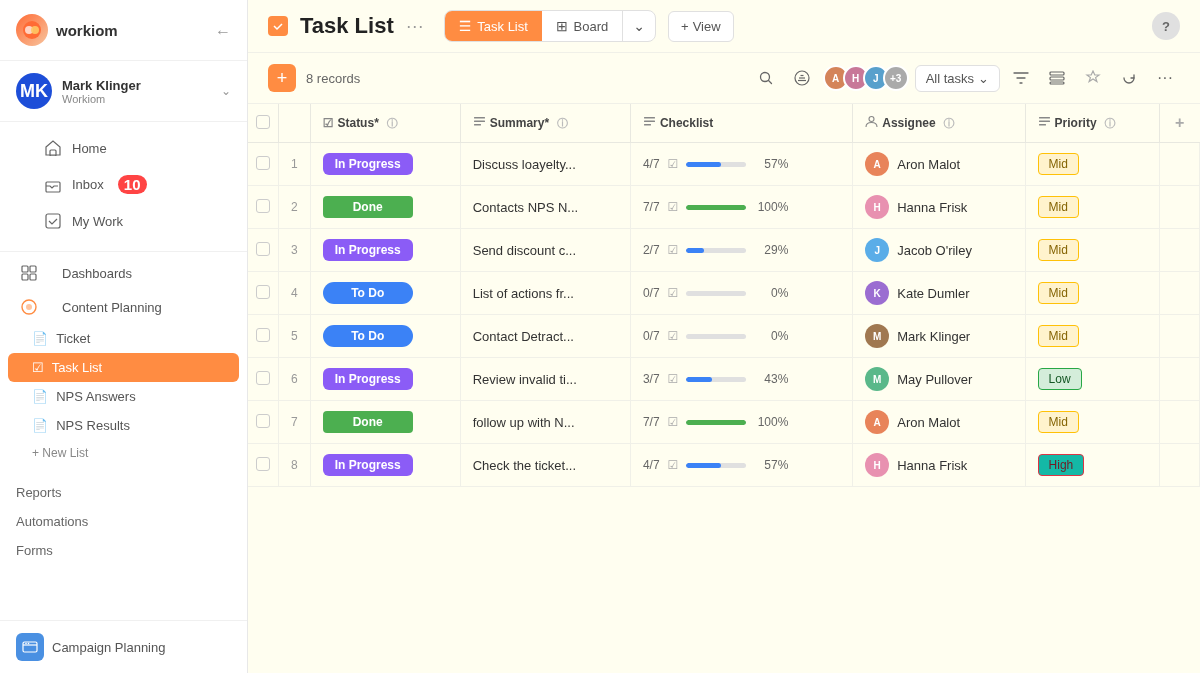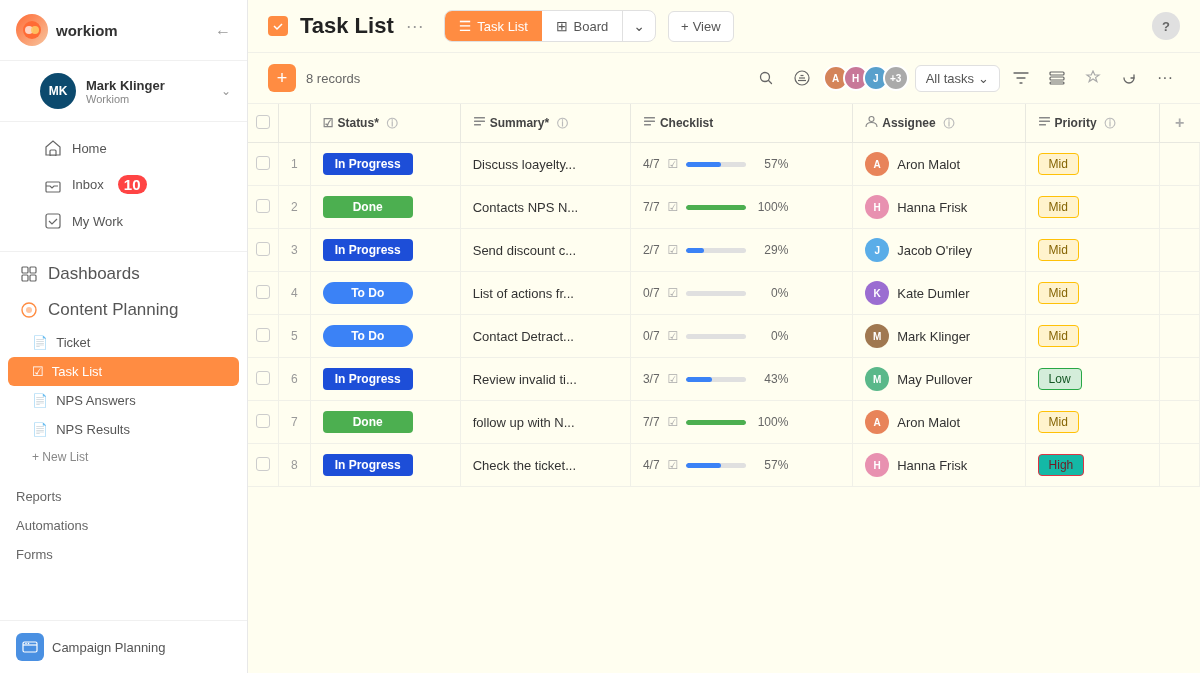--- a/index.html
+++ b/index.html
@@ -18,21 +18,21 @@
     .user-name { font-size: 13px; font-weight: 600; color: #333; }
     .user-org { font-size: 11px; color: #888; }
     .user-chevron { color: #999; font-size: 12px; cursor: pointer; }
 
     .nav-section { padding: 8px 0; margin-left: 28px; }
     .nav-item { display: flex; align-items: center; gap: 10px; padding: 9px 16px; cursor: pointer; color: #555; font-size: 13px; border-radius: 0; transition: background 0.15s; }
     .nav-icon { width: 18px; height: 18px; display: flex; align-items: center; justify-content: center; font-size: 16px; flex-shrink: 0; }
     .badge { background: #ff4444; color: white; font-size: 15px; font-weight: 700; border-radius: 10px; padding: 1px 6px; margin-left: 4px; }
 
     .nav-section-divider { height: 1px; background: #f0f0f0; margin: 4px 0; }
-    .sidebar-group-item { display: flex; align-items: center; gap: 10px; padding: 8px 16px 8px 20px; cursor: pointer; color: #555; font-size: 17px; }
+    .sidebar-group-item { display: flex; align-items: center; gap: 24px; padding: 8px 16px 8px 20px; cursor: pointer; color: #555; font-size: 13px; }
     .sidebar-sub-item { display: flex; align-items: center; gap: 8px; padding: 7px 16px 7px 32px; cursor: pointer; color: #555; font-size: 13px; }
     .sidebar-sub-item.active { background: #ff8c42; color: white; margin: 0 8px; border-radius: 6px; padding-left: 24px; }
 
     .new-list { padding: 6px 16px 6px 32px; font-size: 12px; color: #888; cursor: pointer; }
 
     .sidebar-footer { padding: 8px 16px; margin-top: 4px; }
     .sidebar-footer-item { padding: 7px 0; font-size: 13px; color: #666; cursor: pointer; }
 
     .sidebar-bottom { padding: 12px 16px; border-top: 1px solid #f0f0f0; margin-top: auto; display: flex; align-items: center; gap: 8px; cursor: pointer; }
     .sidebar-bottom-icon { width: 28px; height: 28px; background: #4a90e2; border-radius: 6px; display: flex; align-items: center; justify-content: center; color: white; font-size: 12px; }
@@ -72,21 +72,21 @@
     thead th { background: #fffef0; border-bottom: 1px solid #e8e8e0; border-right: 1px solid #e8e8e0; padding: 10px 12px; text-align: left; font-weight: 600; color: #444; font-size: 12px; position: sticky; top: 0; z-index: 1; white-space: nowrap; }
     thead th:first-child { width: 30px; padding: 10px 8px; }
     thead th:nth-child(2) { width: 30px; color: #888; font-size: 12px; }
     thead th.add-col { width: 40px; text-align: center; border-right: none; }
     tbody tr { border-bottom: 1px solid #f0f0e8; }
     tbody td { padding: 9px 12px; border-right: 1px solid #f0f0e8; color: #333; vertical-align: middle; }
     tbody td:first-child { width: 30px; padding: 9px 8px; text-align: center; }
     tbody td:nth-child(2) { width: 30px; text-align: center; color: #999; font-size: 12px; }
 
     .status-badge { display: inline-flex; align-items: center; justify-content: center; padding: 4px 12px; border-radius: 4px; font-size: 12px; font-weight: 600; color: white; white-space: nowrap; min-width: 90px; text-align: center; }
-    .status-in-progress { background: #1d4ed8; }
+    .status-in-progress { background: #8b5cf6; border-radius: 6px; }
     .status-done { background: #4CAF50; }
     .status-todo { background: #3b82f6; border-radius: 11px; }
 
     .checklist-cell { display: flex; align-items: center; gap: 8px; }
     .checklist-text { color: #666; white-space: nowrap; font-size: 12px; }
     .progress-bar-wrap { width: 60px; height: 5px; background: #e0e0e0; border-radius: 3px; overflow: hidden; }
     .progress-bar-fill { height: 100%; background: #3b82f6; border-radius: 3px; }
     .progress-pct { font-size: 12px; color: #666; width: 34px; text-align: right; }
 
     .assignee-cell { display: flex; align-items: center; gap: 8px; }
@@ -124,21 +124,21 @@
           <circle cx="10" cy="10" r="9" fill="#ff6b35"></circle>
           <circle cx="7" cy="10" r="4" fill="rgba(255,255,255,0.7)"></circle>
           <circle cx="13" cy="10" r="4" fill="rgba(255,200,100,0.9)"></circle>
         </svg>
     </div>
     <span class="logo-text">workiom</span>
     <span class="sidebar-collapse">←</span>
   </div>
 
   <div class="user-section">
-    <div class="user-avatar" style="background:#0c4a6e;font-size:12px;font-weight:700;margin-left:24px;">MK</div>
+    <div class="user-avatar" style="background:#1d4ed8;font-size:18px;font-weight:700;">MK</div>
     <div class="user-info">
       <div class="user-name">Mark Klinger</div>
       <div class="user-org">Workiom</div>
     </div>
     <span class="user-chevron">⌄</span>
   </div>
 
   <div class="nav-section">
     <div class="nav-item">
       <span class="nav-icon">

